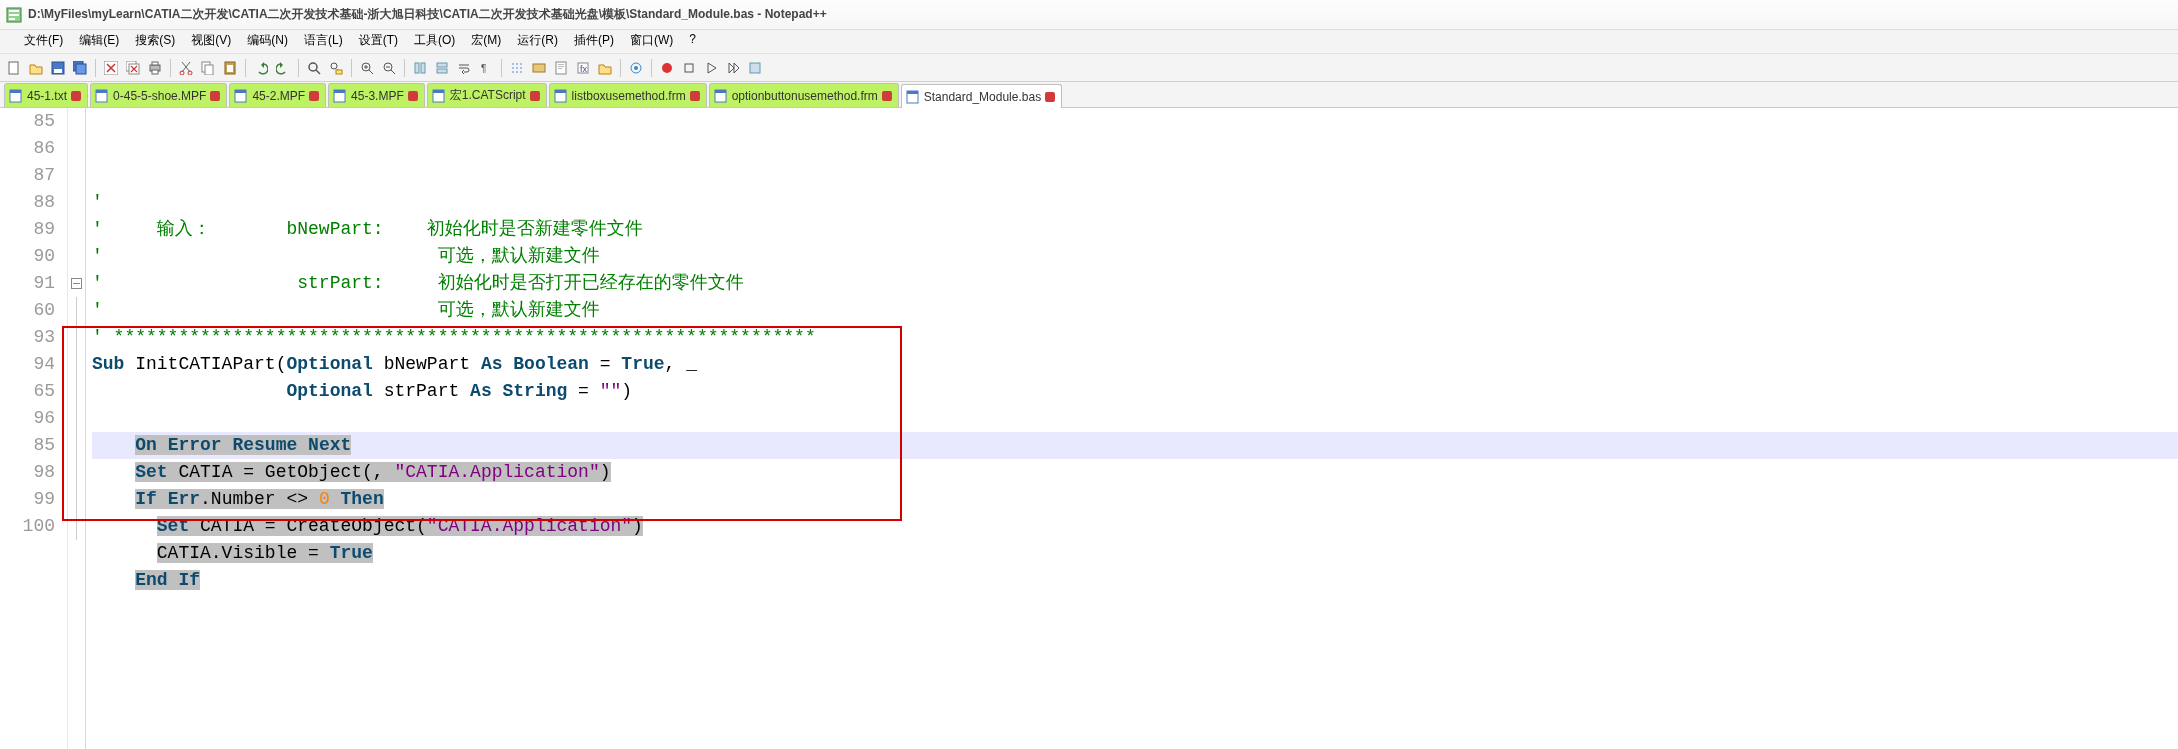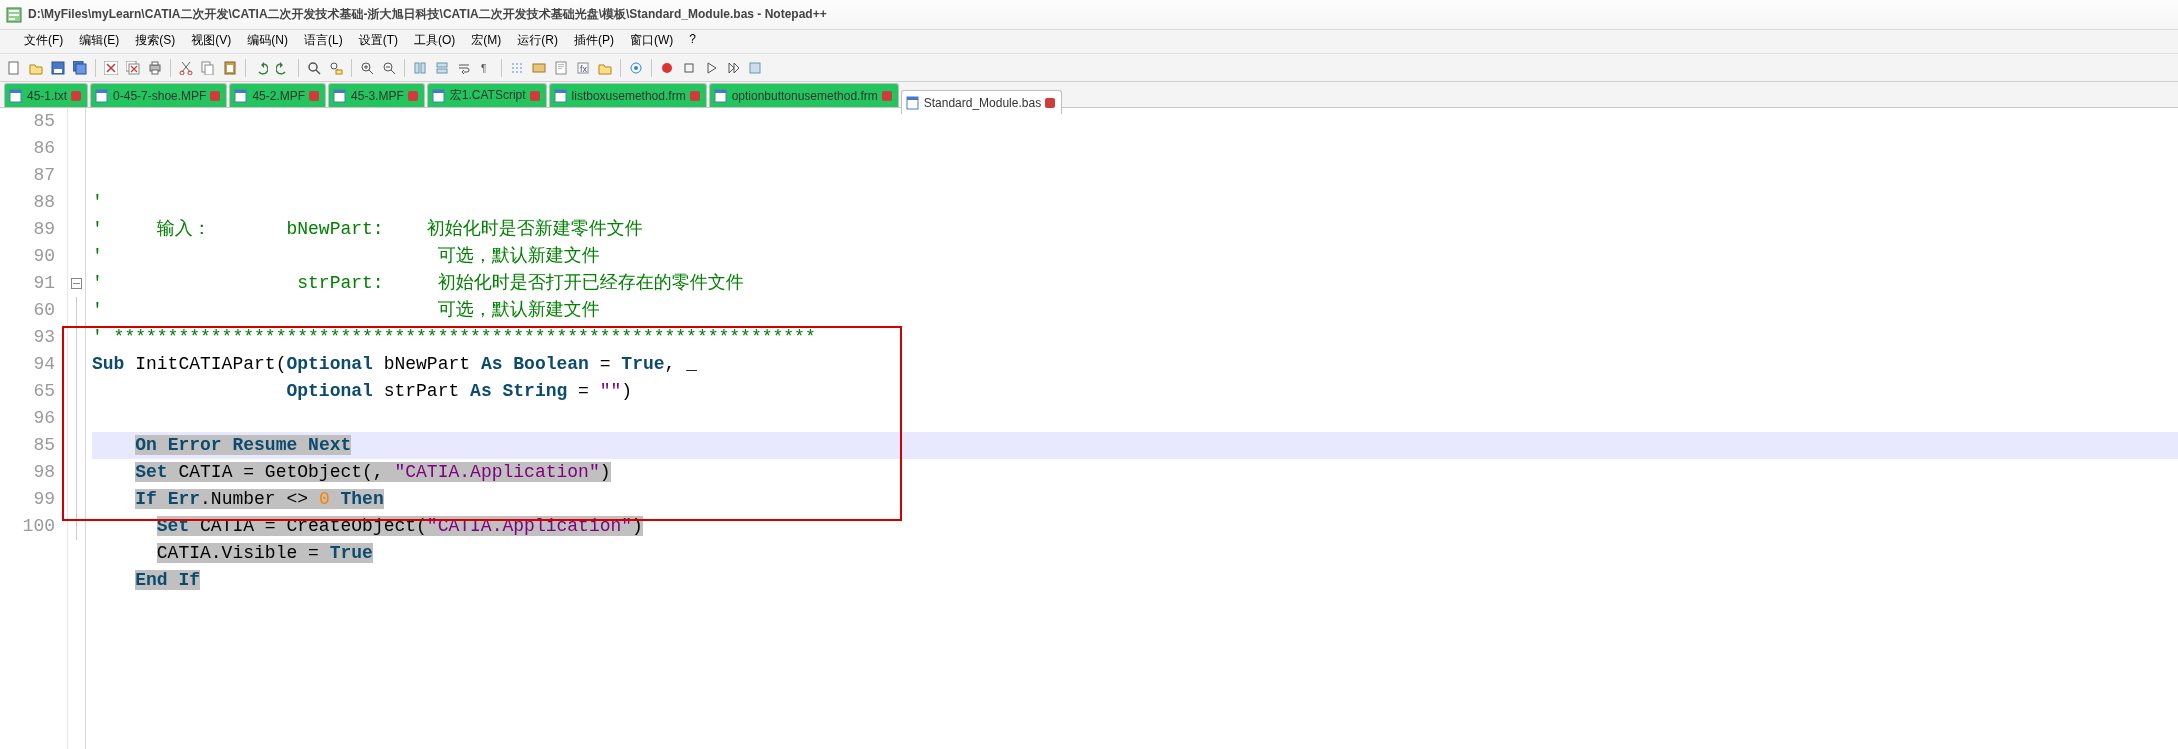--- a/index.html
+++ b/index.html
@@ -10,22 +10,22 @@
   .titlebar .title { font-size:12px; color:#444; white-space:nowrap; overflow:hidden; }
   
   .menubar { height:24px; display:flex; align-items:flex-start; padding:0 16px; background:#f4f4f4; border-bottom:1px solid #e0e0e0; }
   .menubar .mitem { padding:2px 8px; font-size:12px; cursor:default; }
   
   .toolbar { height:28px; display:flex; align-items:center; padding:2px 4px; background:#f4f4f4; border-bottom:1px solid #d0d0d0; gap:2px; }
   .tb { width:20px; height:20px; display:flex; align-items:center; justify-content:center; border:1px solid transparent; border-radius:2px; }
   .sep { width:1px; height:18px; background:#c8c8c8; margin:0 3px; }
   
   .tabstrip { height:26px; display:flex; align-items:flex-end; background:#f4f4f4; border-bottom:1px solid #c8c8c8; padding:0 4px; gap:0; }
-  .tab { display:flex; align-items:center; height:24px; padding:0 6px 0 4px; background:#22c55e; border:1px solid #bfbfbf; border-bottom:none; margin-right:2px; border-radius:3px 3px 0 0; font-size:12px; gap:4px; max-width:330px; }
-  .tab.active { background:#fff; position:relative; top:7px; }
+  .tab { display:flex; align-items:center; height:24px; padding:0 6px 0 4px; background:#bef264; border:1px solid #bfbfbf; border-bottom:none; margin-right:2px; border-radius:3px 3px 0 0; font-size:12px; gap:4px; max-width:330px; }
+  .tab.active { background:#fff; position:relative; top:1px; }
   .tab .ficon { width:14px; height:14px; }
   .tab .label { white-space:nowrap; overflow:hidden; text-overflow:ellipsis; color:#333; }
   .tab .dirty { width:10px; height:10px; background:#d23b3b; border-radius:2px; }
   
   .editor { display:flex; height:calc(749px - 30px - 24px - 28px - 26px); font-family:"Consolas","Courier New",monospace; font-size:18px; line-height:27px; position:relative; }
   .gutter { width:68px; text-align:right; color:#9a9a9a; padding:0 6px 0 0; user-select:none; background:#fff; border-right:1px solid #e8e8e8; }
   .gutter div { padding-right:6px; }
   .foldcol { width:18px; border-right:1px solid #d8d8d8; background:#fff; }
   .foldcol div { height:27px; display:flex; align-items:center; justify-content:center; color:#888; font-size:11px; }
   .code { position:relative; flex:1; white-space:pre; padding-left:6px; overflow:hidden; }
@@ -273,21 +273,21 @@
           <rect x="1" y="1" width="11" height="3" fill="#4a78c8"></rect>
         </svg></span>
       <span class="label">45-1.txt</span>
       <span class="dirty"></span>
     </div>
     <div class="tab">
       <span class="ficon"><svg width="14" height="14">
           <rect x="1" y="1" width="11" height="12" fill="#fff" stroke="#4a78c8"></rect>
           <rect x="1" y="1" width="11" height="3" fill="#4a78c8"></rect>
         </svg></span>
-      <span class="label">0-45-7-shoe.MPF</span>
+      <span class="label">0-45-5-shoe.MPF</span>
       <span class="dirty"></span>
     </div>
     <div class="tab">
       <span class="ficon"><svg width="14" height="14">
           <rect x="1" y="1" width="11" height="12" fill="#fff" stroke="#4a78c8"></rect>
           <rect x="1" y="1" width="11" height="3" fill="#4a78c8"></rect>
         </svg></span>
       <span class="label">45-2.MPF</span>
       <span class="dirty"></span>
     </div>

